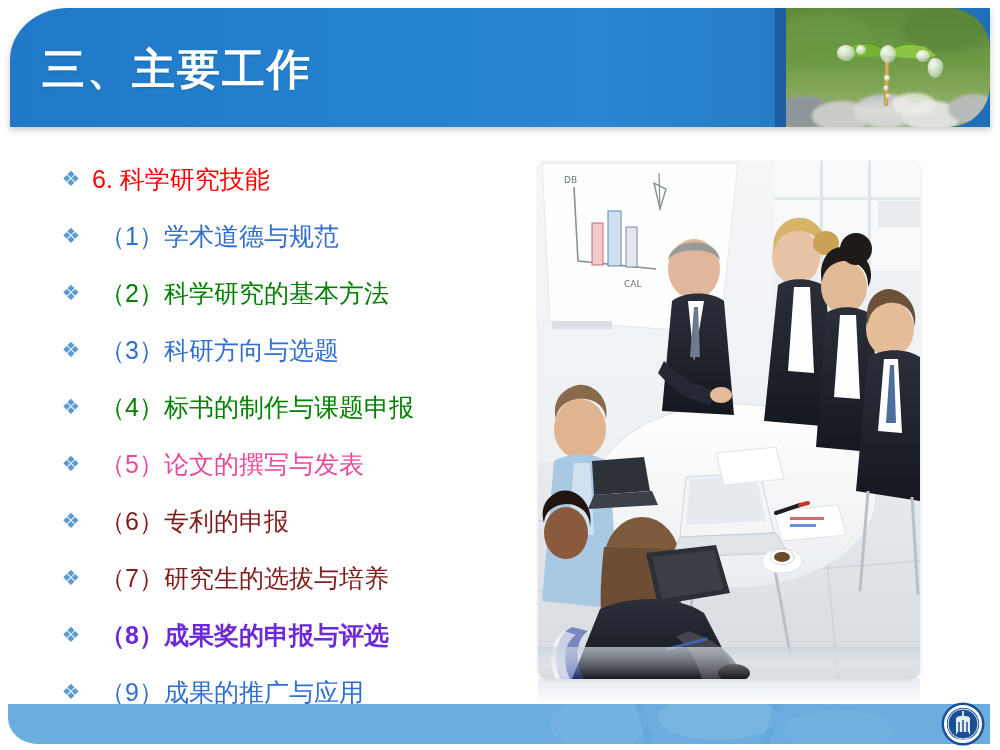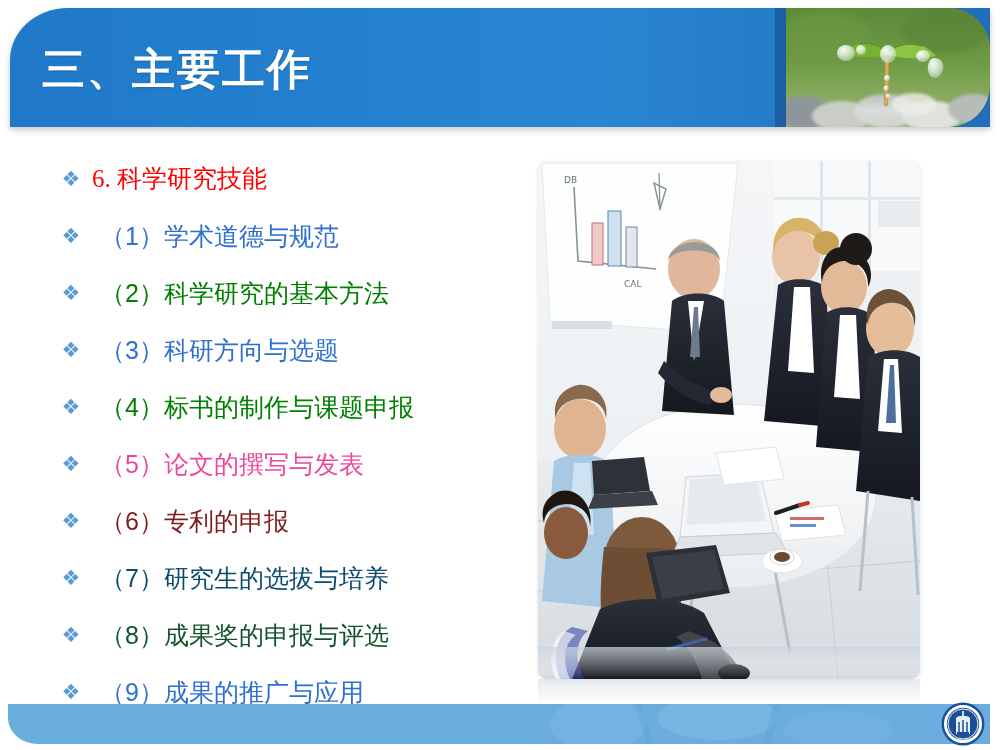--- a/index.html
+++ b/index.html
@@ -173,21 +173,21 @@
         <ellipse cx="100" cy="80" rx="2.6" ry="2.6" fill="url(#gDrop)"></ellipse>
         <ellipse cx="102" cy="88" rx="2.2" ry="2.2" fill="url(#gDrop)"></ellipse>
       </svg>
     </div>
   </div>
 
   <div class="bullet-list">
 
     <div class="bullet-row first">
       <span class="bullet-glyph" style="color: rgb(91, 155, 213);">❖</span>
-      <span class="bullet-text" style="color:#ff0000;font-family:Liberation Serif, serif;">6. 科学研究技能</span>
+      <span class="bullet-text" style="color:#ff0000;">6. 科学研究技能</span>
     </div>
 
     <div class="bullet-row">
       <span class="bullet-glyph" style="color: rgb(91, 155, 213);">❖</span>
       <span class="bullet-text" style="color:#2f6fd0;">（1）学术道德与规范</span>
     </div>
 
     <div class="bullet-row">
       <span class="bullet-glyph" style="color: rgb(91, 155, 213);">❖</span>
       <span class="bullet-text" style="color:#008000;">（2）科学研究的基本方法</span>
@@ -208,26 +208,26 @@
       <span class="bullet-text" style="color:#ec4899;">（5）论文的撰写与发表</span>
     </div>
 
     <div class="bullet-row">
       <span class="bullet-glyph" style="color: rgb(91, 155, 213);">❖</span>
       <span class="bullet-text" style="color:#7f1d1d;">（6）专利的申报</span>
     </div>
 
     <div class="bullet-row">
       <span class="bullet-glyph" style="color: rgb(91, 155, 213);">❖</span>
-      <span class="bullet-text" style="color:#0c4a6e;">（7）研究生的选拔与培养</span>
-    </div>
-
-    <div class="bullet-row">
-      <span class="bullet-glyph" style="color: rgb(91, 155, 213);">❖</span>
-      <span class="bullet-text" style="color:#14532d;">（8）成果奖的申报与评选</span>
+      <span class="bullet-text" style="color:#7f1d1d;">（7）研究生的选拔与培养</span>
+    </div>
+
+    <div class="bullet-row">
+      <span class="bullet-glyph" style="color: rgb(91, 155, 213);">❖</span>
+      <span class="bullet-text" style="color:#6d28d9;font-weight:bold;">（8）成果奖的申报与评选</span>
     </div>
 
     <div class="bullet-row">
       <span class="bullet-glyph" style="color: rgb(91, 155, 213);">❖</span>
       <span class="bullet-text" style="color:#2f6fd0;">（9）成果的推广与应用</span>
     </div>
 
   </div>
 
   <div class="meeting-photo">

